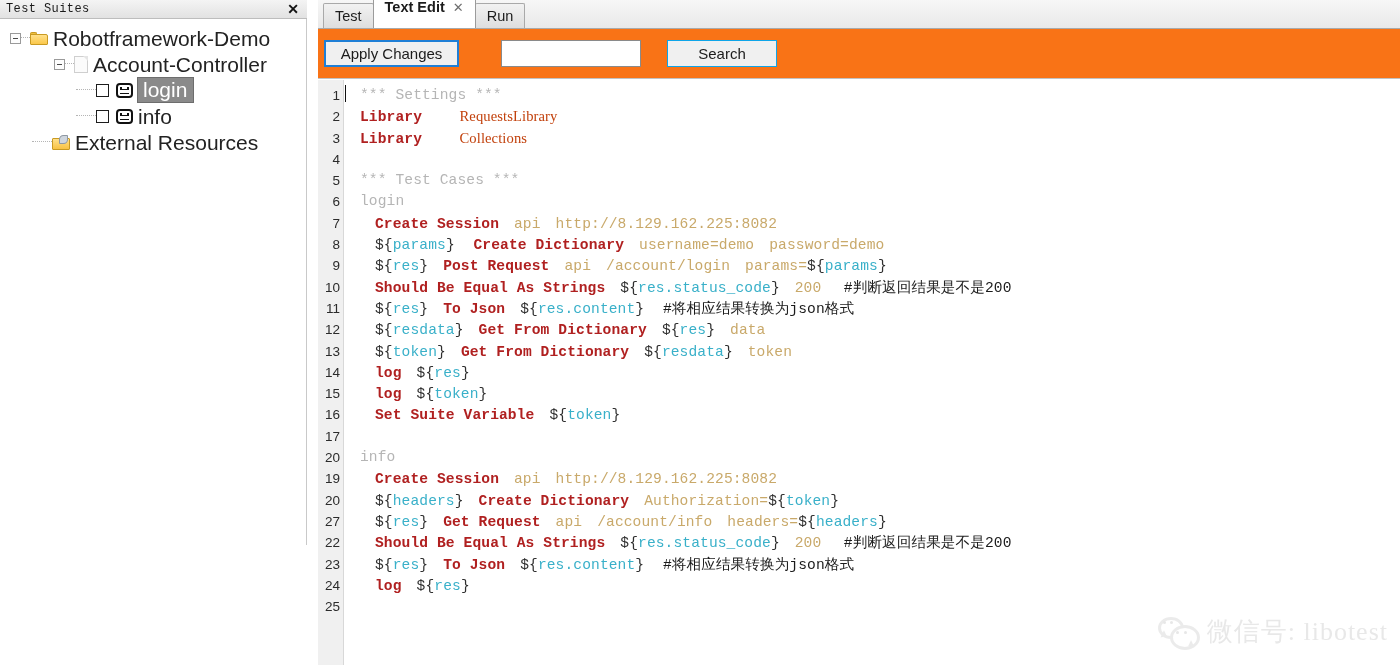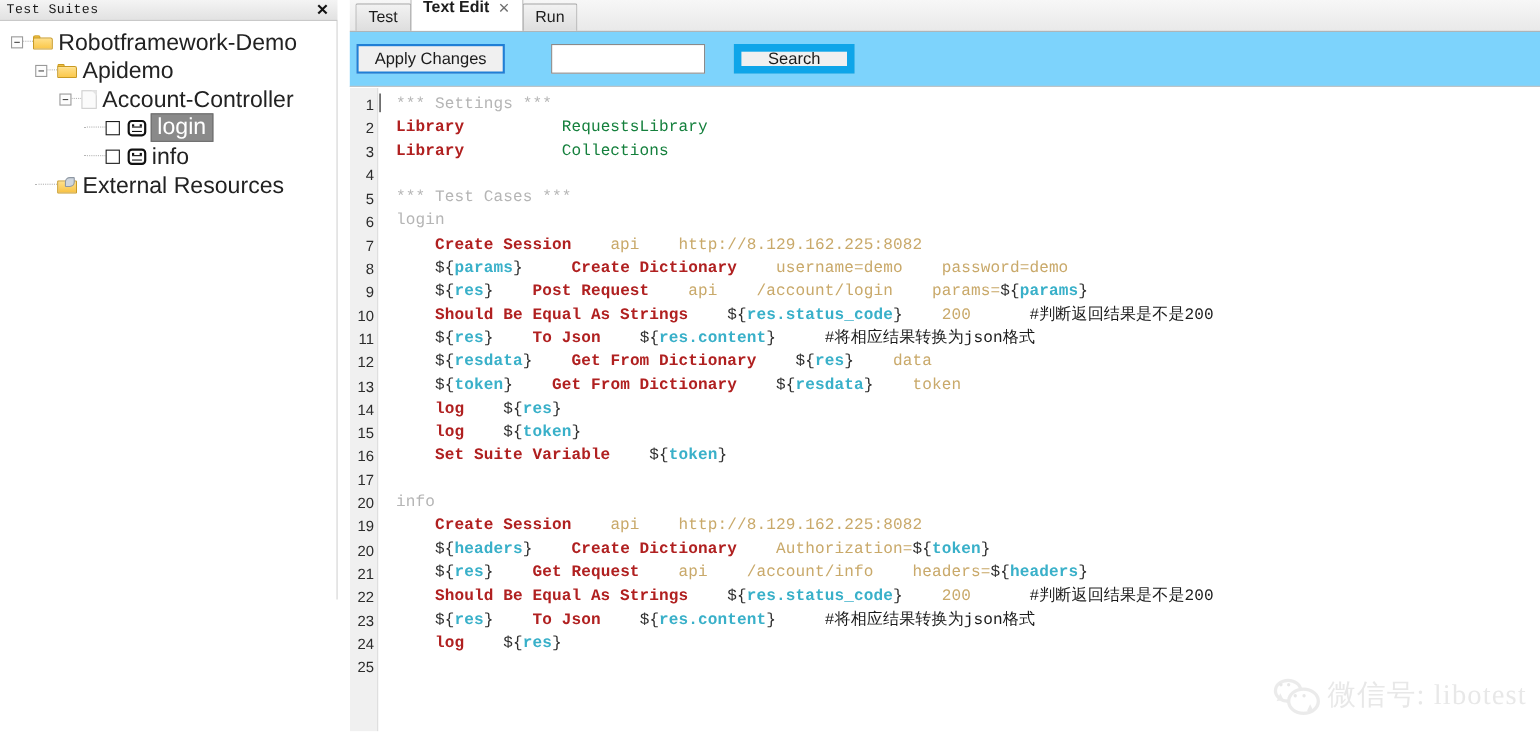--- a/index.html
+++ b/index.html
@@ -141,38 +141,38 @@
   }
   .tab.active{
     background:#ffffff;font-weight:bold;height:43px;
     border-color:#9b9b9b;position:relative;z-index:3;
   }
   .tab .tabclose{
     font-size:13px;color:#6f6f6f;font-weight:normal;cursor:pointer;
   }
   .toolbar{
     position:relative;height:50px;
-    background:#7dd3fc;border-bottom:1px solid #c2c2c2;
+    background:#f97316;border-bottom:1px solid #c2c2c2;
     display:flex;align-items:center;padding-left:6px;box-sizing:border-box;
   }
   .btn-apply{
     height:27px;min-width:135px;padding:0 12px;
     background:#f0f0f0;border:2px solid #1f7fd6;
     font-size:15px;color:#1b1b1b;cursor:pointer;box-sizing:border-box;
     display:flex;align-items:center;justify-content:center;
   }
   .search-input{
     margin-left:42px;width:140px;height:27px;
     background:#ffffff;border:1px solid #8a8a8a;box-sizing:border-box;
     font-size:14px;padding:0 4px;color:#111;
     font-family:"Liberation Sans",sans-serif;outline:none;
   }
   .btn-search{
     margin-left:26px;height:27px;min-width:110px;padding:0 12px;
-    background:#f0f0f0;border:7px solid #0ea5e9;
+    background:#f0f0f0;border:1px solid #0ea5e9;
     font-size:15px;color:#1b1b1b;cursor:pointer;box-sizing:border-box;
     display:flex;align-items:center;justify-content:center;
   }
 
   
   .editor{
     position:absolute;left:0;top:80px;right:0;bottom:0;
     background:#ffffff;display:flex;overflow:hidden;
   }
   .gutter{
@@ -195,25 +195,25 @@
     height:21.3px;line-height:21.3px;white-space:pre;
     font-family:"Liberation Mono",monospace;font-size:14.6px;
     letter-spacing:.1px;
   }
   .cursor{
     position:absolute;left:1px;top:5px;width:1px;height:17px;background:#111;
   }
   .tk-head{color:#b5b5b5;font-weight:normal;}
   .tk-name{color:#b5b5b5;}
   .tk-kw{color:#b02020;font-weight:bold;}
-  .tk-var{color:#39b0c9;font-weight:bold;}
+  .tk-var{color:#39b0c9;}
   .tk-varsym{color:#2f2f2f;}
   .tk-arg{color:#c9a96a;}
   .tk-cmt{color:#1b1b1b;}
-  .tk-plain{color:#15803d;}
+  .tk-plain{color:#c2410c;font-family:Liberation Serif, serif;}
 
   
   .watermark{
     position:absolute;right:12px;bottom:16px;
     display:flex;align-items:center;gap:9px;
     opacity:.5;pointer-events:none;user-select:none;
   }
   .wm-text{
     font-size:26px;color:#d2d2d2;
     font-family:"Liberation Serif",serif;letter-spacing:1px;
@@ -252,27 +252,20 @@
       <span class="panel-title-text">Test Suites</span>
       <span class="panel-close">✕</span>
     </div>
     <div class="tree-wrap" id="tree">
         <div class="tnode">
           <span class="spc" style="width: 10px;"></span>
           <span class="twist"></span>
           <span class="dline" style="width: 9px;"></span>
           <span class="ico-folder"></span>
           <span class="lbl">Robotframework-Demo</span>
-        </div>
-        <div class="tnode">
-          <span class="spc" style="width: 32px;"></span>
-          <span class="twist"></span>
-          <span class="dline" style="width: 9px;"></span>
-          <span class="ico-folder"></span>
-          <span class="lbl">Apidemo</span>
         </div>
         <div class="tnode">
           <span class="spc" style="width: 54px;"></span>
           <span class="twist"></span>
           <span class="dline" style="width: 9px;"></span>
           <span class="ico-doc"></span>
           <span class="lbl">Account-Controller</span>
         </div>
         <div class="tnode">
           <span class="spc" style="width: 76px;"></span>
@@ -345,21 +338,21 @@
           <div class="ln">11</div>
           <div class="ln">12</div>
           <div class="ln">13</div>
           <div class="ln">14</div>
           <div class="ln">15</div>
           <div class="ln">16</div>
           <div class="ln">17</div>
           <div class="ln">20</div>
           <div class="ln">19</div>
           <div class="ln">20</div>
-          <div class="ln">21</div>
+          <div class="ln">27</div>
           <div class="ln">22</div>
           <div class="ln">23</div>
           <div class="ln">24</div>
           <div class="ln">25</div>
         </div>
       <div class="code" id="code">
         <div class="cursor"></div>
       <div class="row"><span class="tk-head">*** Settings ***</span></div>
           <div class="row"><span class="tk-kw">Library</span><span class="tk-plain">          </span><span class="tk-plain">RequestsLibrary</span></div>
           <div class="row"><span class="tk-kw">Library</span><span class="tk-plain">          </span><span class="tk-plain">Collections</span></div>

